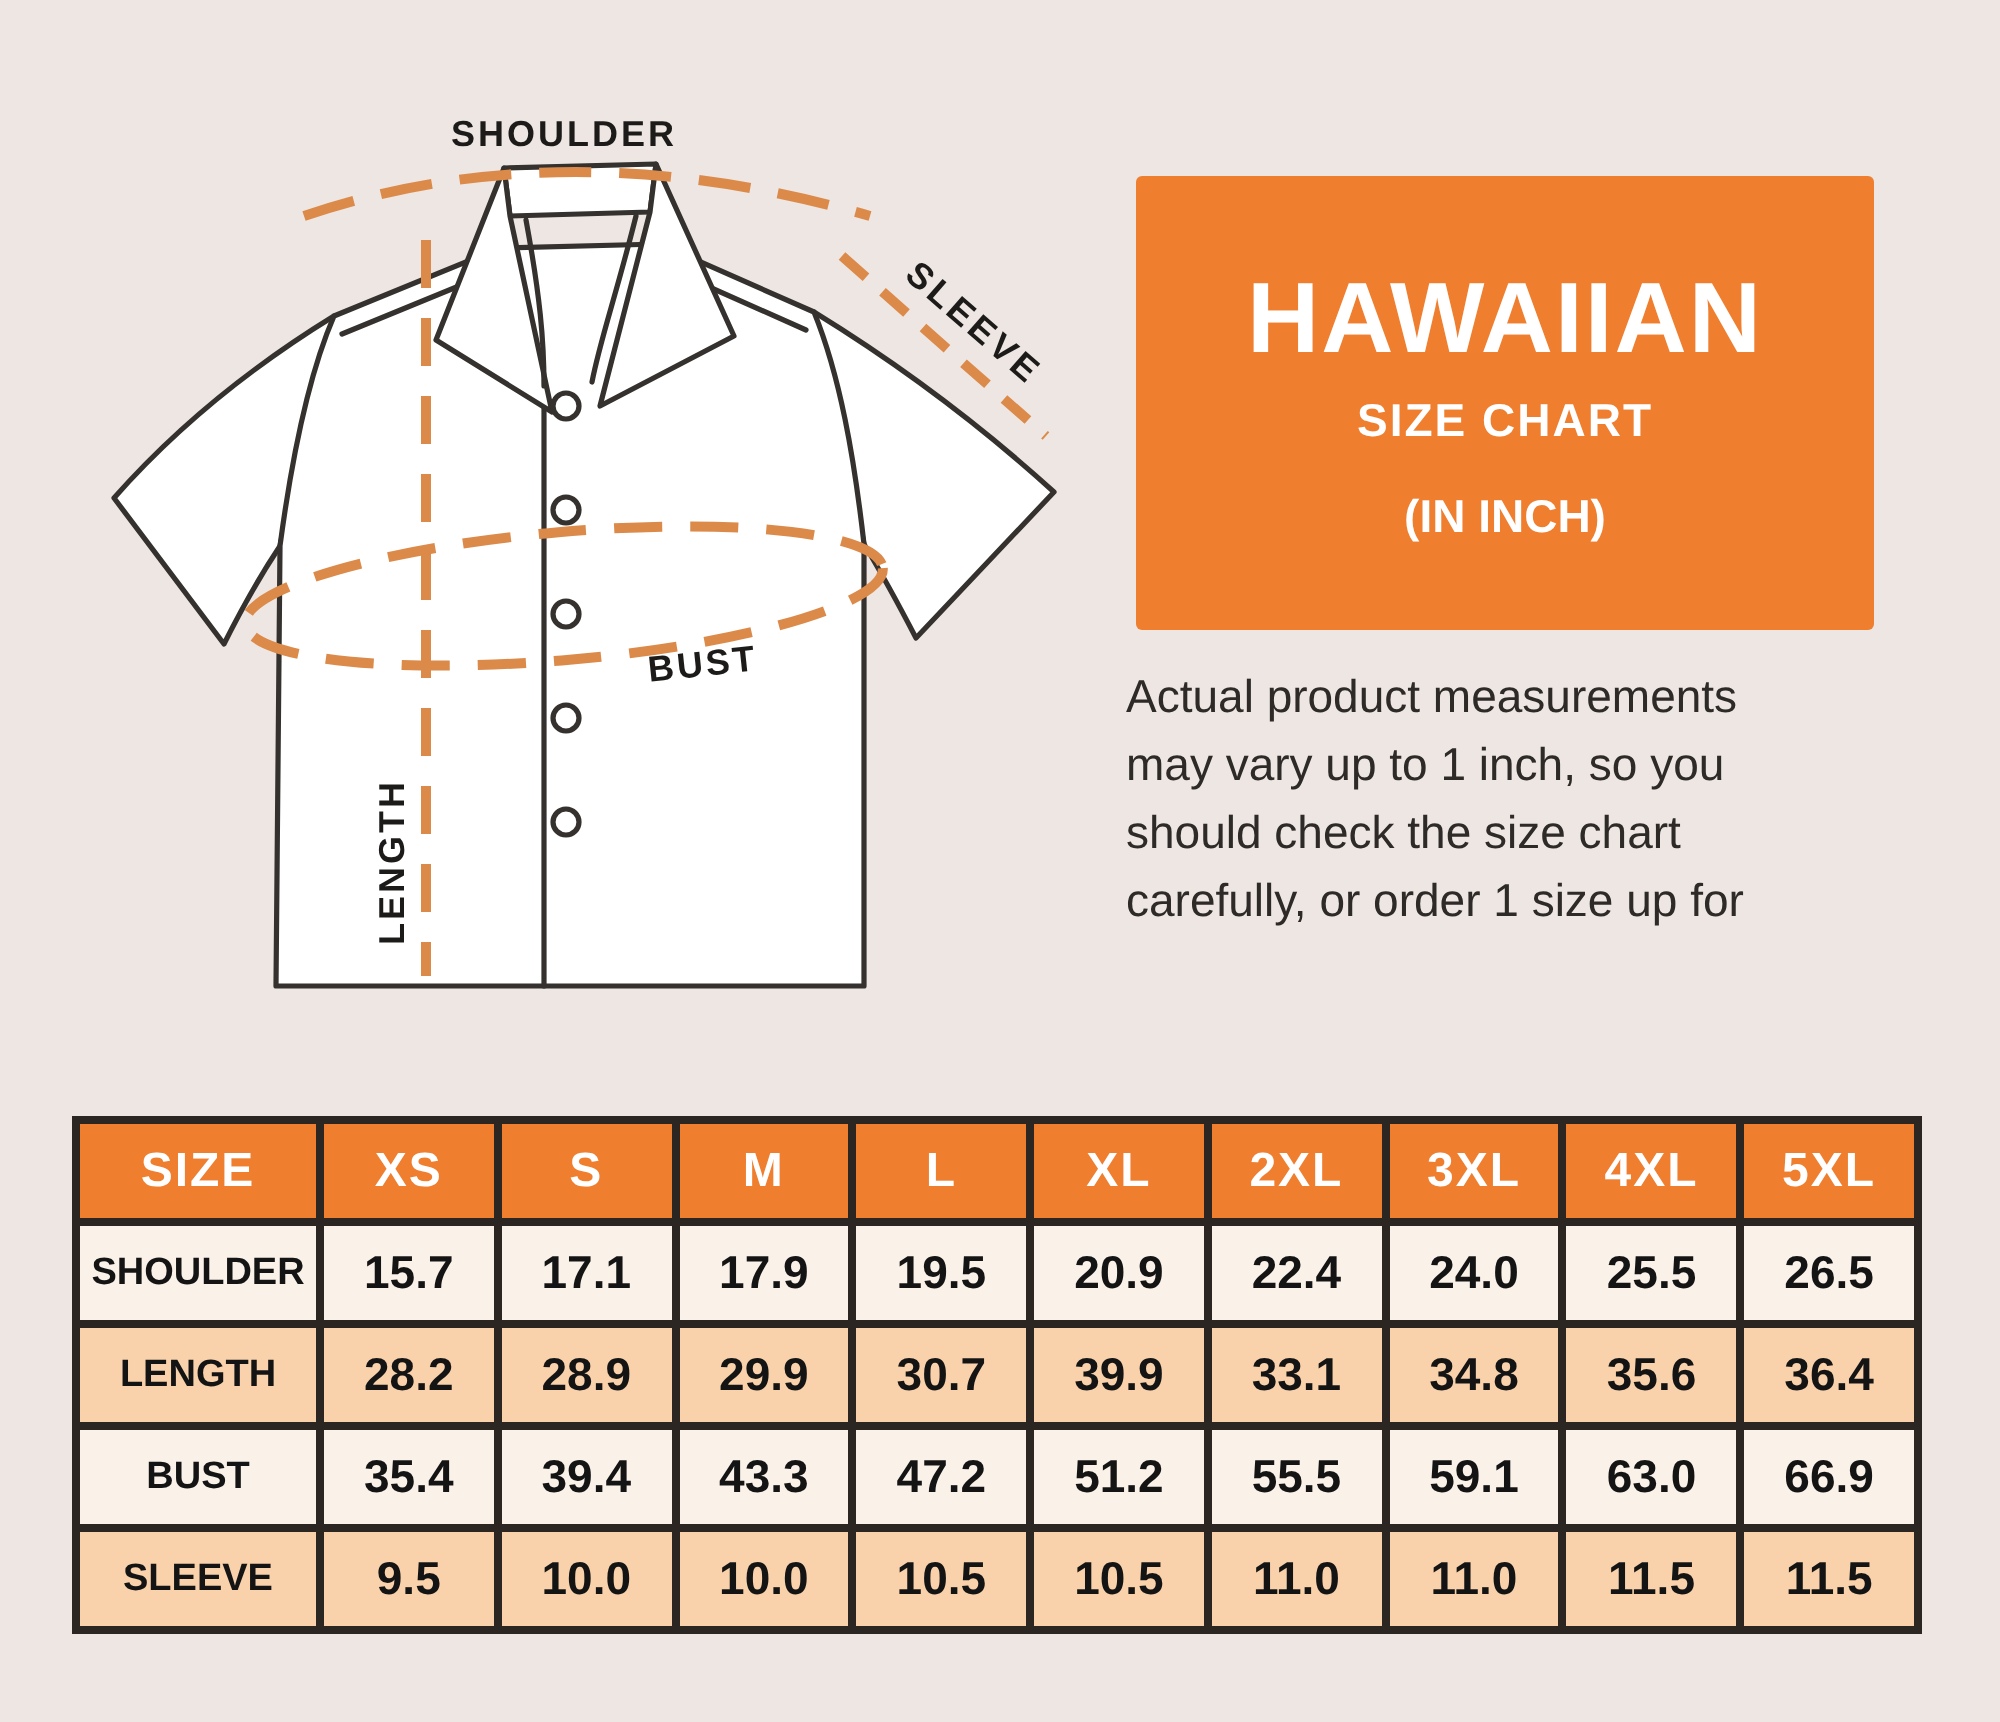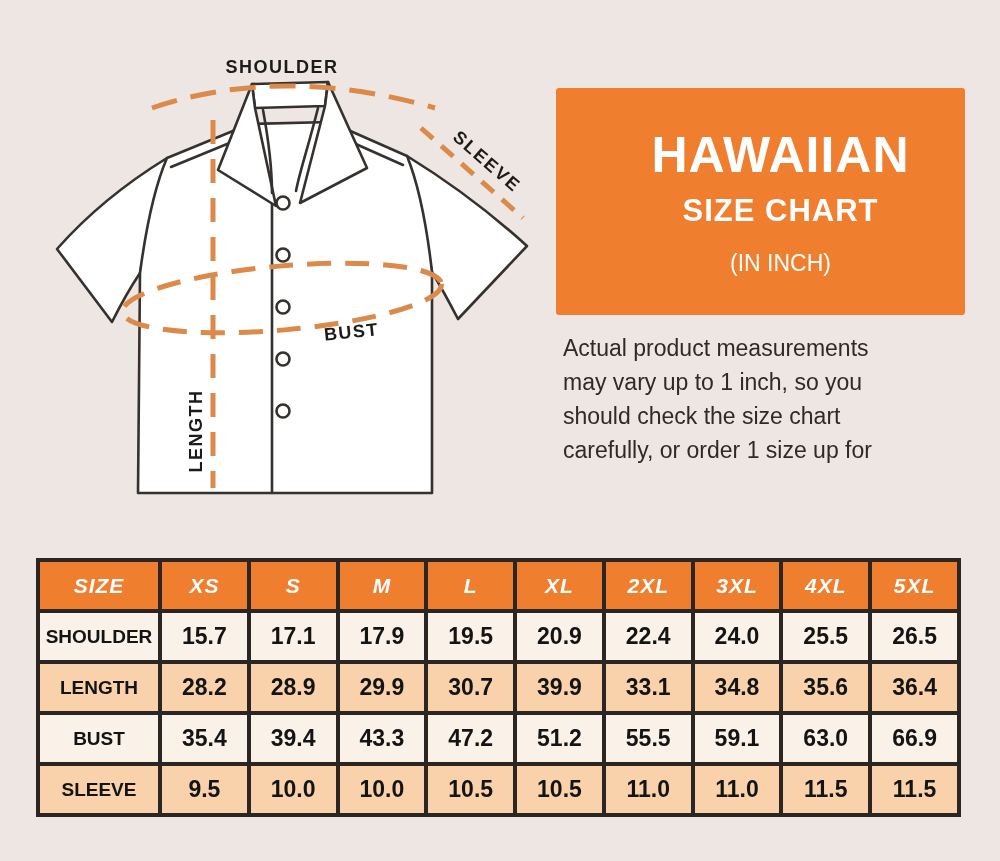--- a/index.html
+++ b/index.html
@@ -10,28 +10,28 @@
     color:#1C1B19;
     overflow:hidden;
   }
   .stage{position:relative;width:912px;height:861px;background:#EDE6E3;}
 
   
   .shirt-svg{position:absolute;left:30px;top:36px;width:520px;height:506px;}
 
   
   .brand-box{
-    position:absolute;left:556px;top:88px;width:369px;height:227px;
+    position:absolute;left:568px;top:88px;width:369px;height:227px;
     background:#EF7E2E;border-radius:3px;
     display:flex;flex-direction:column;align-items:center;justify-content:center;
-    color:#FFFFFF;text-align:center;padding-left:40px;
+    color:#FFFFFF;text-align:center;
   }
   .brand-title{font-size:50px;font-weight:bold;line-height:57px;letter-spacing:1px;}
-  .brand-sub{font-size:31px;font-weight:bold;letter-spacing:1px;margin-top:9px;text-align:center;}
-  .brand-unit{font-size:23px;font-weight:normal;margin-top:21px;}
+  .brand-sub{font-size:23px;font-weight:bold;letter-spacing:1px;margin-top:9px;text-align:center;}
+  .brand-unit{font-size:23px;font-weight:bold;margin-top:21px;}
 
   
   .note{
     position:absolute;left:563px;top:331px;width:410px;
     font-size:23px;line-height:34px;color:#2E2A28;
   }
 
   
   table.size-table{
     position:absolute;left:36px;top:558px;width:925px;height:247px;
@@ -40,21 +40,21 @@
   }
   .size-table td{
     border:4px solid #2B2622;
     text-align:center;vertical-align:middle;
     height:45px;
     font-weight:bold;
   }
   .size-table col.c-label{width:122px;}
   .size-table tr.head td{
     background:#EF7E2E;color:#FFFFFF;
-    font-size:21px;letter-spacing:1px;font-style:italic;
+    font-size:24px;letter-spacing:1px;
   }
   .size-table tr.r-light td{background:#FAF1E8;}
   .size-table tr.r-peach td{background:#F9D2AB;}
   .size-table td.lbl{font-size:19px;color:#141414;letter-spacing:0px;}
   .size-table td.val{font-size:23px;color:#141414;}
 </style>
 </head>
 <body>
 
 <div class="stage">

